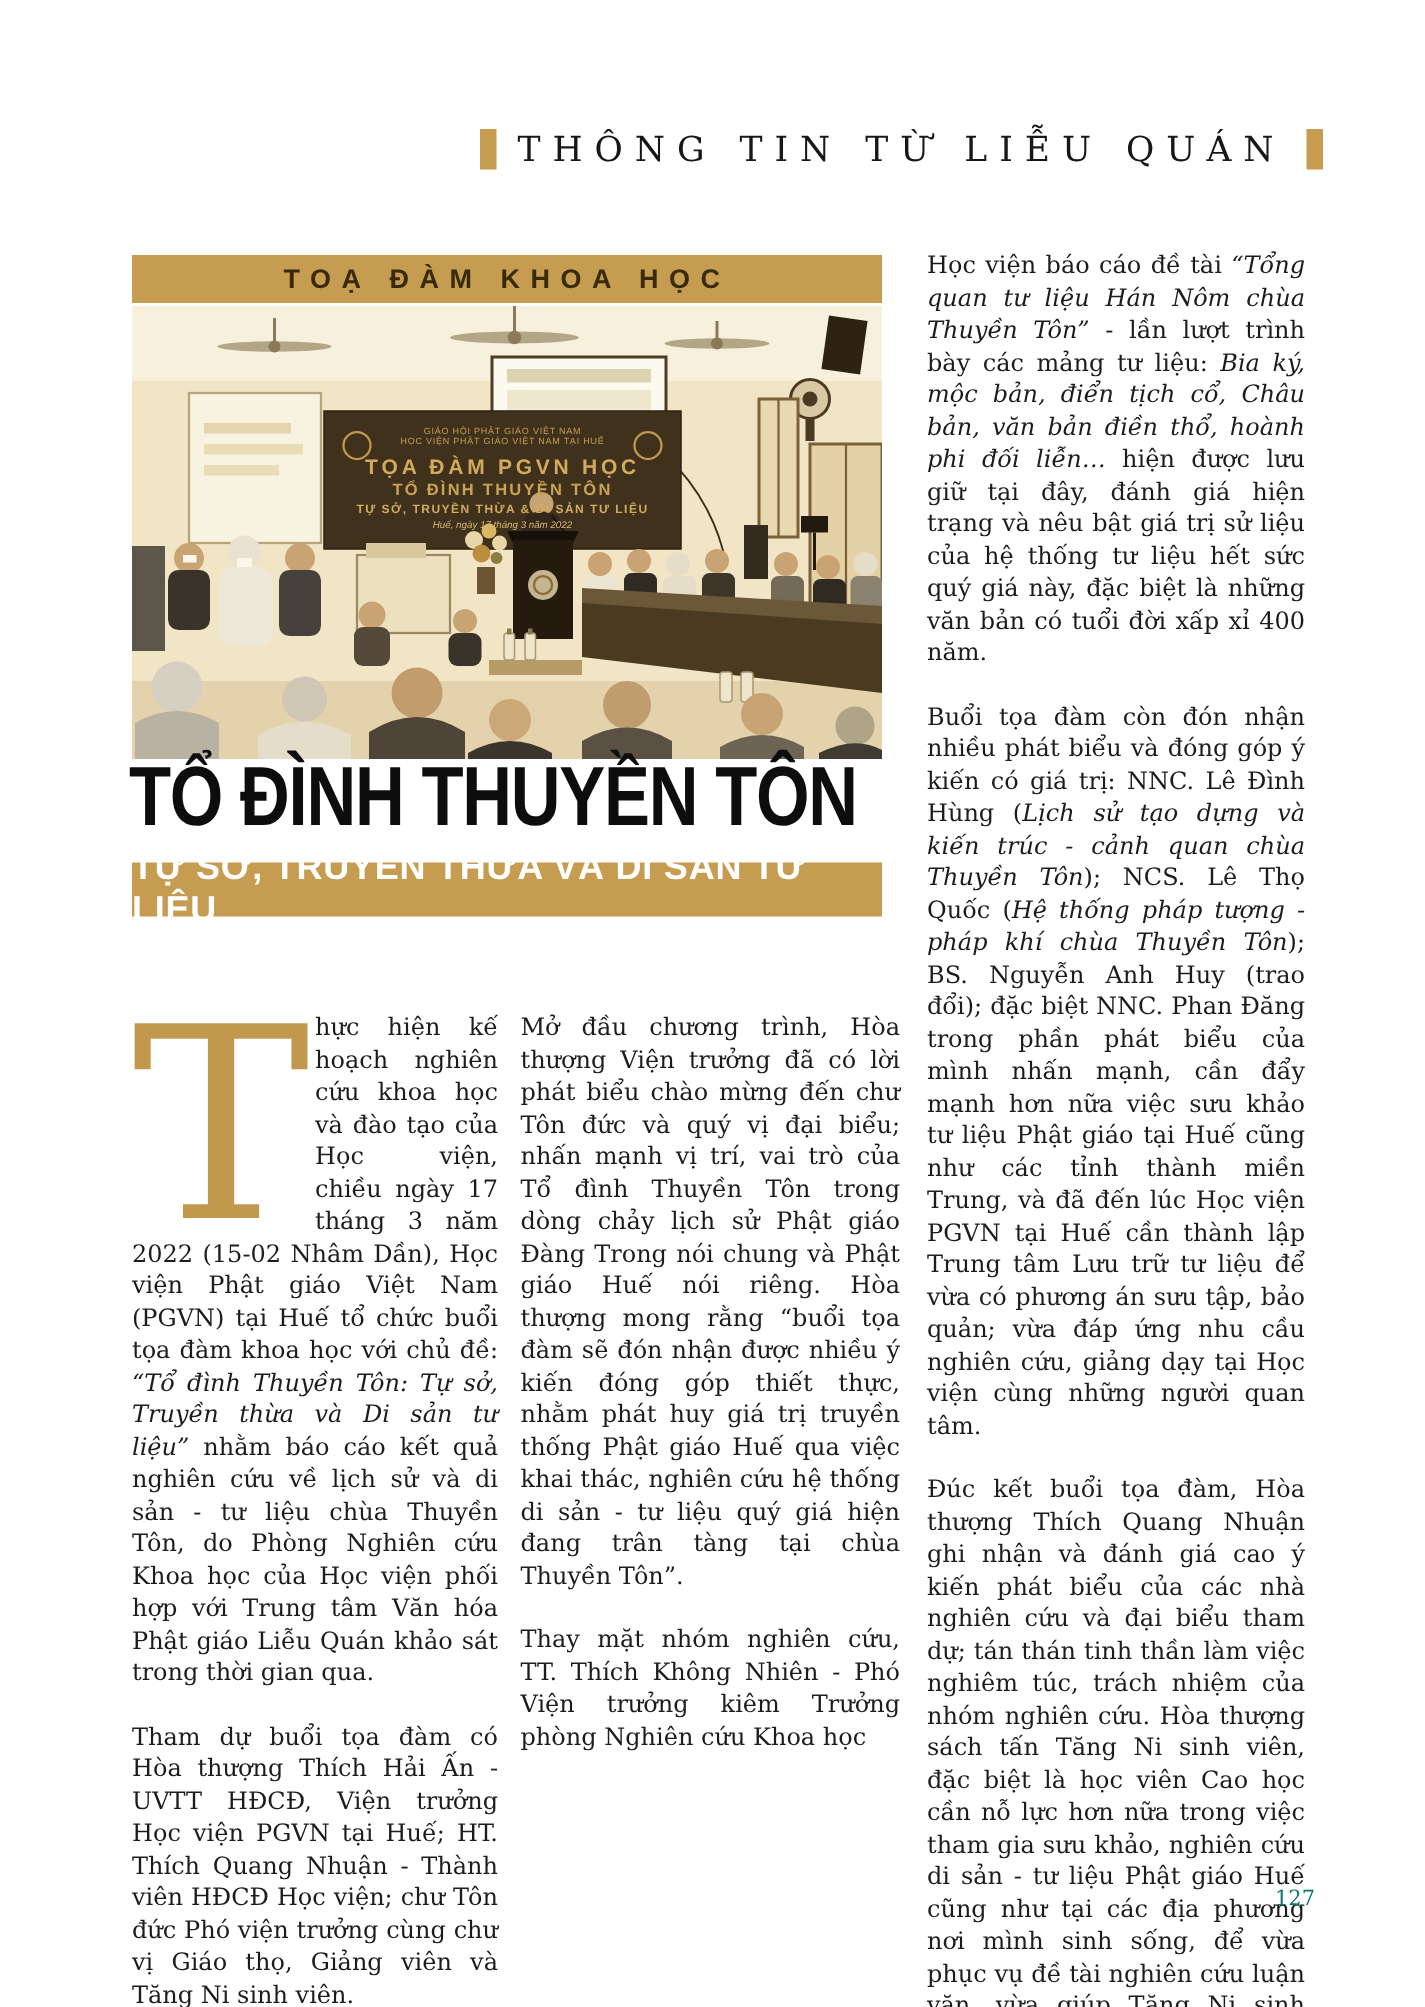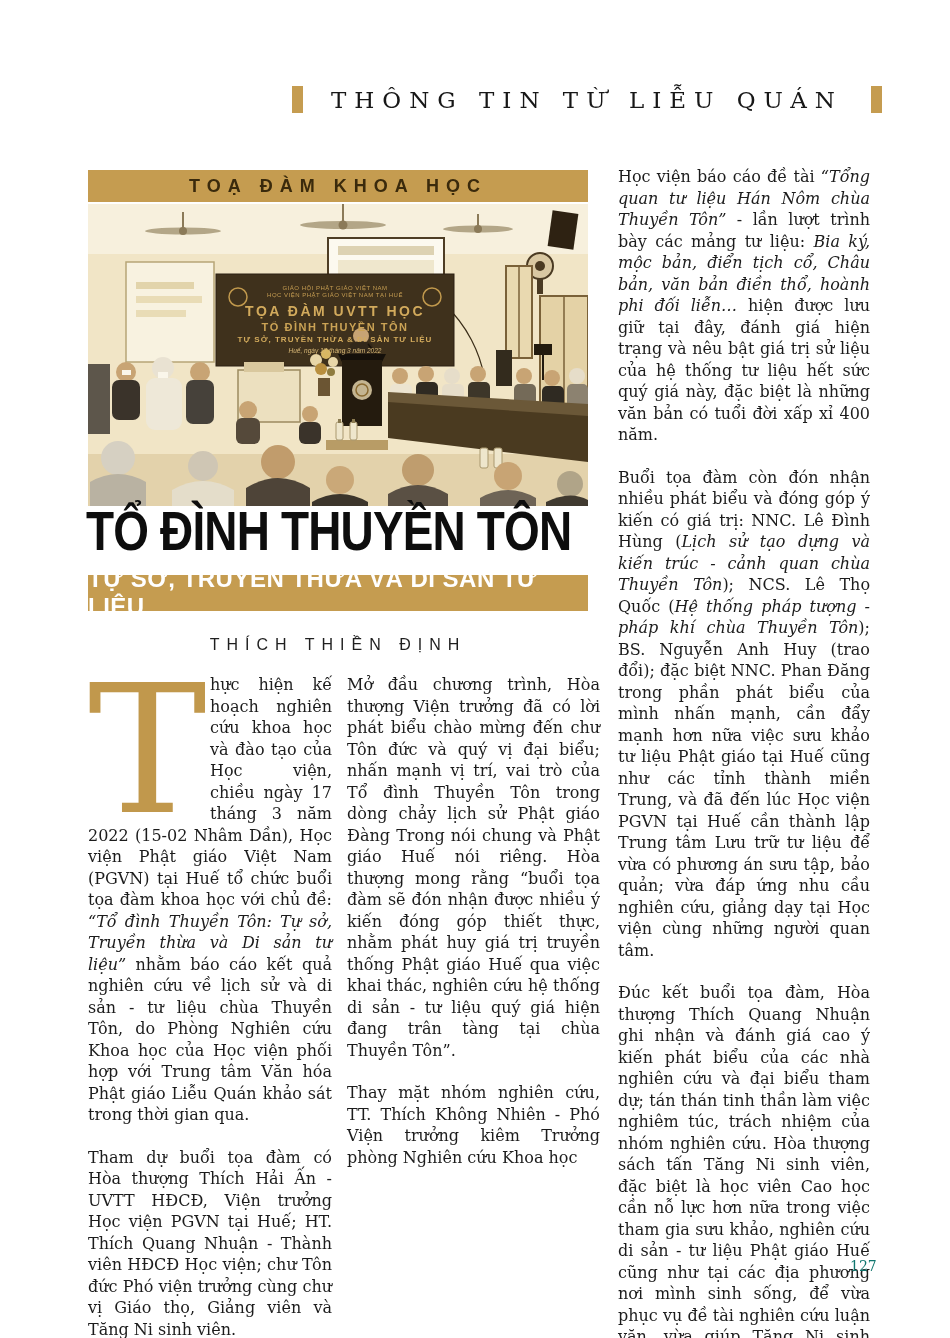--- a/index.html
+++ b/index.html
@@ -1,20 +1,20 @@
 <!DOCTYPE html>
 <html><head>
 <meta charset="utf-8">
 <style>
   html,body{margin:0;padding:0;background:#ffffff;}
   .page{position:relative;width:950px;height:1338px;background:#ffffff;overflow:hidden;
         font-family:"DejaVu Serif",serif;color:#1c1c1c;}
 
   
-  .header{position:absolute;top:86px;right:68px;display:flex;align-items:center;gap:28px;}
+  .header{position:absolute;top:86px;right:68px;display:flex;align-items:center;gap:14px;}
   .header .bar{width:11px;height:27px;background:#c59c50;}
   .header .htitle{font-family:"DejaVu Serif",serif;font-size:23px;letter-spacing:8px;color:#171717;white-space:nowrap;}
 
   
   .photo-block{position:absolute;left:88px;top:170px;width:500px;}
   .caption-band{height:32px;background:#c59c50;display:flex;align-items:center;justify-content:center;}
   .caption-band span{font-family:"Liberation Sans",sans-serif;font-weight:bold;font-size:18px;
                      letter-spacing:7px;color:#3a2a0c;}
   .photo{position:relative;width:500px;height:302px;margin-top:2px;background:#f1e5c6;overflow:hidden;}
   .photo svg{display:block;width:100%;height:100%;}
@@ -210,35 +210,34 @@
             <path d="M458,302 L458,298 Q482,286 500,296 L500,302 Z" fill="#403a30"></path>
           <circle cx="160" cy="206" r="9" fill="#c8a474"></circle>
             <rect x="148" y="214" width="24" height="26" rx="6" fill="#55493a"></rect>
           <circle cx="222" cy="210" r="8" fill="#c8a474"></circle>
             <rect x="211" y="218" width="22" height="22" rx="6" fill="#3a332a"></rect>
         </g>
       </svg>
       <div class="banner-text">
           <div>GIÁO HỘI PHẬT GIÁO VIỆT NAM</div>
           <div>HỌC VIỆN PHẬT GIÁO VIỆT NAM TẠI HUẾ</div>
-          <div>TỌA ĐÀM UVTT HỌC</div>
+          <div>TỌA ĐÀM PGVN HỌC</div>
           <div>TỔ ĐÌNH THUYỀN TÔN</div>
           <div>TỰ SỞ, TRUYỀN THỪA &amp; DI SẢN TƯ LIỆU</div>
           <div>Huế, ngày 17 tháng 3 năm 2022</div>
         </div>
     </div>
   </div>
 
   <div class="article-title">
     <span>TỔ ĐÌNH THUYỀN TÔN</span>
   </div>
   <div class="subtitle-band">
     <span>TỰ SỞ, TRUYỀN THỪA VÀ DI SẢN TƯ LIỆU</span>
   </div>
-  <div class="author">THÍCH THIỀN ĐỊNH</div>
 
   <div class="col col1">
     <p>
       <span class="dropcap">
           <span>T</span>
         </span>
       <span><span>hực hiện kế hoạch nghiên cứu khoa học và đào tạo của Học viện, chiều ngày 17 tháng 3 năm 2022 (15-02 Nhâm Dần), Học viện Phật giáo Việt Nam (PGVN) tại Huế tổ chức buổi tọa đàm khoa học với chủ đề: </span><span class="it">“Tổ đình Thuyền Tôn: Tự sở, Truyền thừa và Di sản tư liệu”</span><span> nhằm báo cáo kết quả nghiên cứu về lịch sử và di sản - tư liệu chùa Thuyền Tôn, do Phòng Nghiên cứu Khoa học của Học viện phối hợp với Trung tâm Văn hóa Phật giáo Liễu Quán khảo sát trong thời gian qua.</span></span>
     </p>
     <p><span>Tham dự buổi tọa đàm có Hòa thượng Thích Hải Ấn - UVTT HĐCĐ, Viện trưởng Học viện PGVN tại Huế; HT. Thích Quang Nhuận - Thành viên HĐCĐ Học viện; chư Tôn đức Phó viện trưởng cùng chư vị Giáo thọ, Giảng viên và Tăng Ni sinh viên.</span></p>
 

